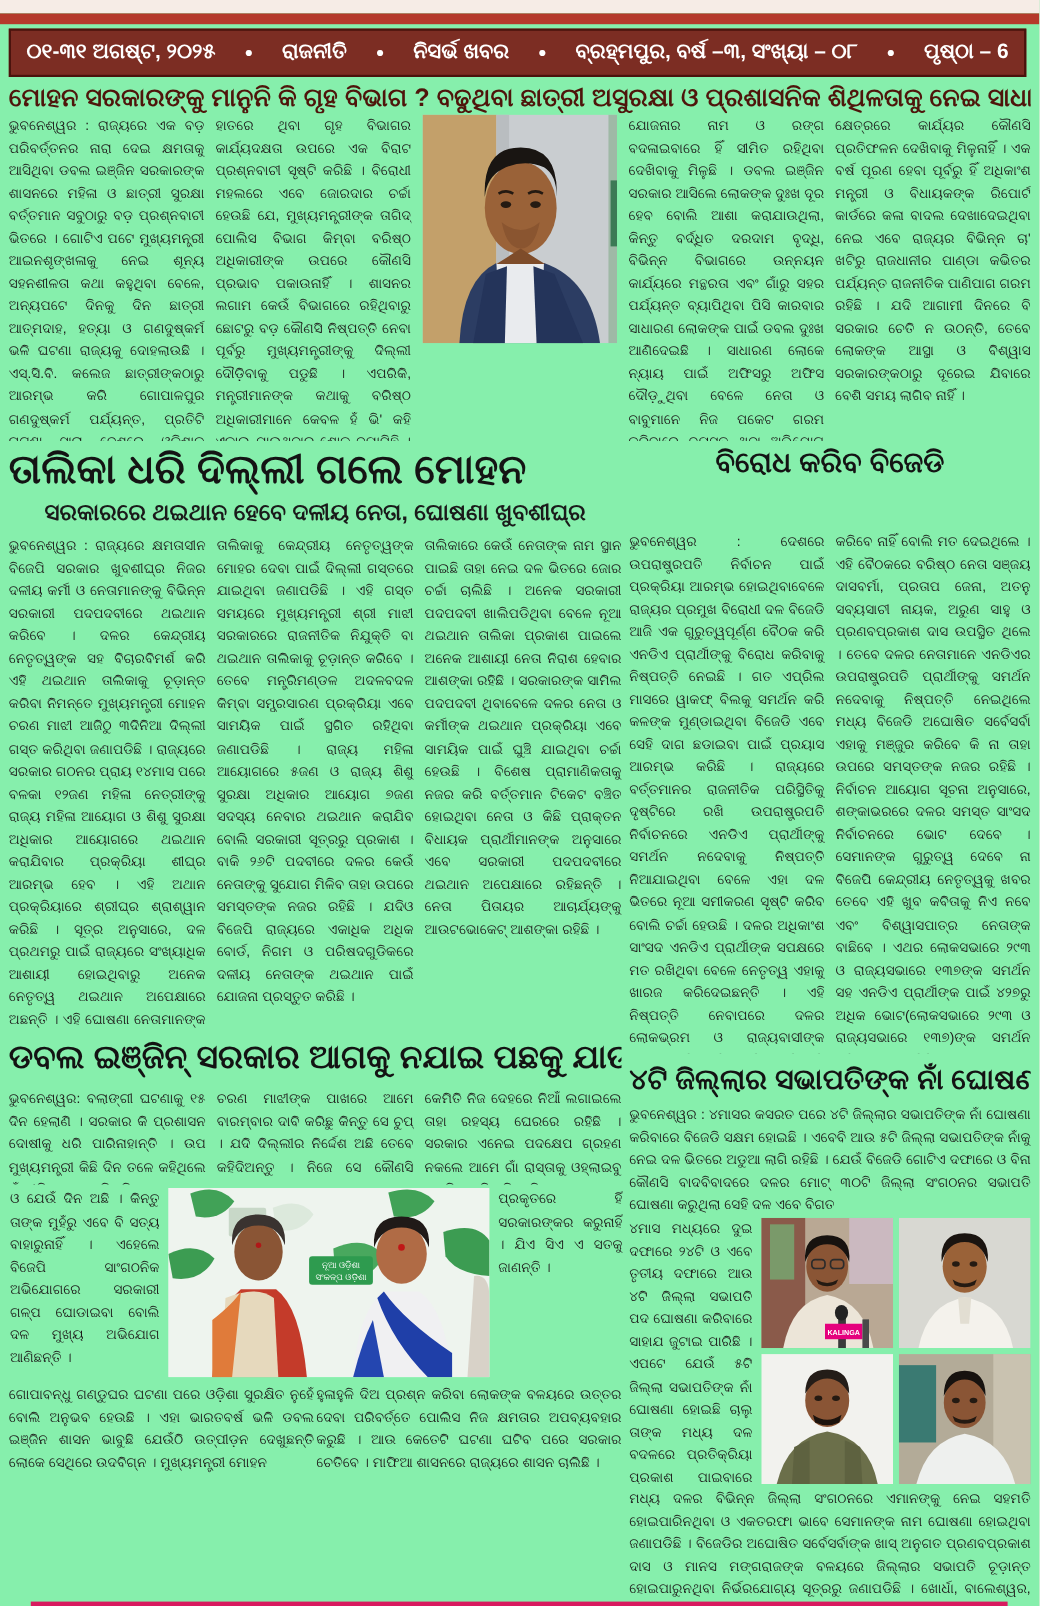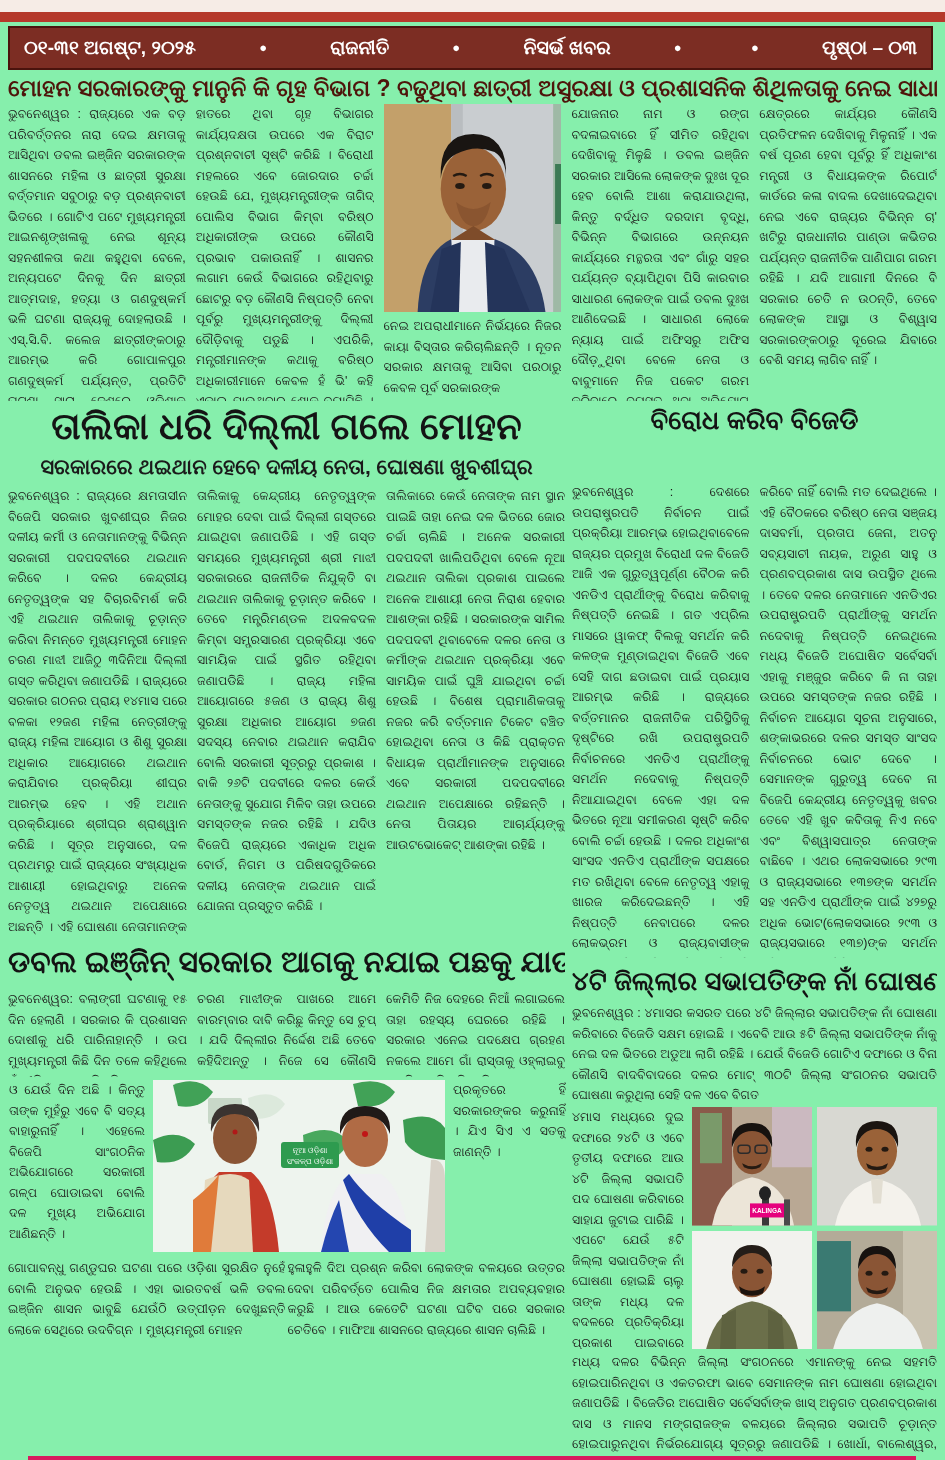--- a/index.html
+++ b/index.html
@@ -28,21 +28,21 @@
   .col{
     text-align:justify;overflow:hidden;font-size:12.5px;line-height:20.5px;
     word-break:break-word;
   }
   
   #lead-cols{left:8px;top:92px;width:929px;height:297px;display:flex;gap:10px;}
   #lead-cols .col{flex:1 1 0;height:297px;}
   #lead-photo-wrap{width:100%;height:208px;margin-bottom:4px;}
   
   #delhi-headline{left:8px;top:392px;width:557px;height:46px;font-size:37px;font-weight:bold;
-    text-align:center;line-height:46px;white-space:nowrap;overflow:hidden;color:#141414;}
+    line-height:46px;white-space:nowrap;overflow:hidden;color:#141414;}
   #delhi-subhead{left:8px;top:441px;width:557px;height:28px;font-size:21px;font-weight:bold;
     text-align:center;line-height:28px;white-space:nowrap;overflow:hidden;color:#1a1a1a;}
   #delhi-cols{left:8px;top:474px;width:557px;height:450px;display:flex;gap:10px;}
   #delhi-cols .col{flex:1 1 0;height:450px;}
   
   #nda-headline{left:572px;top:389px;width:365px;height:76px;font-size:26px;font-weight:bold;
     text-align:center;line-height:38px;overflow:hidden;color:#141414;}
   #nda-cols{left:572px;top:470px;width:365px;height:476px;display:flex;gap:10px;}
   #nda-cols .col{flex:1 1 0;height:476px;}
   
@@ -76,22 +76,23 @@
 <div id="page">
 
   <div id="top-strip" class="abs"></div>
   <div id="masthead" class="abs">
     <span>୦୧-୩୧ ଅଗଷ୍ଟ, ୨୦୨୫</span>
     <span class="mh-dot">●</span>
     <span>ରାଜନୀତି</span>
     <span class="mh-dot">●</span>
     <span>ନିସର୍ଭ ଖବର</span>
     <span class="mh-dot">●</span>
-    <span class="mh-dot">●</span>
-    <span>ପୃଷ୍ଠା – ୦୩</span>
+    <span>ବ୍ରହ୍ମପୁର, ବର୍ଷ –୩, ସଂଖ୍ୟା – ୦୮</span>
+    <span class="mh-dot">●</span>
+    <span>ପୃଷ୍ଠା – 6</span>
   </div>
 
   <div id="lead-headline" class="abs">ମୋହନ ସରକାରଙ୍କୁ ମାନୁନି କି ଗୃହ ବିଭାଗ ? ବଢୁଥିବା ଛାତ୍ରୀ ଅସୁରକ୍ଷା ଓ ପ୍ରଶାସନିକ ଶିଥିଳତାକୁ ନେଇ ସାଧାରଣରେ ପ୍ରଶ୍ନ</div>
 
   <div id="lead-cols" class="abs">
     <div class="col">ଭୁବନେଶ୍ୱର : ରାଜ୍ୟରେ ଏକ ବଡ଼ ପରିବର୍ତ୍ତନର ନାରା ଦେଇ କ୍ଷମତାକୁ ଆସିଥିବା ଡବଲ ଇଞ୍ଜିନ ସରକାରଙ୍କ ଶାସନରେ ମହିଳା ଓ ଛାତ୍ରୀ ସୁରକ୍ଷା ବର୍ତ୍ତମାନ ସବୁଠାରୁ ବଡ଼ ପ୍ରଶ୍ନବାଚୀ ଭିତରେ । ଗୋଟିଏ ପଟେ ମୁଖ୍ୟମନ୍ତ୍ରୀ ଆଇନଶୃଙ୍ଖଳାକୁ ନେଇ ଶୂନ୍ୟ ସହନଶୀଳତା କଥା କହୁଥିବା ବେଳେ, ଅନ୍ୟପଟେ ଦିନକୁ ଦିନ ଛାତ୍ରୀ ଆତ୍ମଦାହ, ହତ୍ୟା ଓ ଗଣଦୁଷ୍କର୍ମ ଭଳି ଘଟଣା ରାଜ୍ୟକୁ ଦୋହଲାଉଛି । ଏସ୍.ସି.ବି. କଲେଜ ଛାତ୍ରୀଙ୍କଠାରୁ ଆରମ୍ଭ କରି ଗୋପାଳପୁର ଗଣଦୁଷ୍କର୍ମ ପର୍ଯ୍ୟନ୍ତ, ପ୍ରତିଟି ଘଟଣା ସାରା ଦେଶରେ ଓଡ଼ିଶାକୁ ଲଜ୍ଜିତ କରିଛି ଏବଂ ମୁଖ୍ୟମନ୍ତ୍ରୀ ମୋହନ ଚରଣ ମାଝୀଙ୍କ ନିଜ</div>
     <div class="col">ହାତରେ ଥିବା ଗୃହ ବିଭାଗର କାର୍ଯ୍ୟଦକ୍ଷତା ଉପରେ ଏକ ବିରାଟ ପ୍ରଶ୍ନବାଚୀ ସୃଷ୍ଟି କରିଛି । ବିରୋଧୀ ମହଲରେ ଏବେ ଜୋରଦାର ଚର୍ଚ୍ଚା ହେଉଛି ଯେ, ମୁଖ୍ୟମନ୍ତ୍ରୀଙ୍କ ତାଗିଦ୍ ପୋଲିସ ବିଭାଗ କିମ୍ବା ବରିଷ୍ଠ ଅଧିକାରୀଙ୍କ ଉପରେ କୌଣସି ପ୍ରଭାବ ପକାଉନାହିଁ । ଶାସନର ଲଗାମ କେଉଁ ବିଭାଗରେ ରହିଥିବାରୁ ଛୋଟରୁ ବଡ଼ କୌଣସି ନିଷ୍ପତ୍ତି ନେବା ପୂର୍ବରୁ ମୁଖ୍ୟମନ୍ତ୍ରୀଙ୍କୁ ଦିଲ୍ଲୀ ଦୌଡ଼ିବାକୁ ପଡୁଛି । ଏପରିକି, ମନ୍ତ୍ରୀମାନଙ୍କ କଥାକୁ ବରିଷ୍ଠ ଅଧିକାରୀମାନେ କେବଳ ହଁ ଭି' କହି ଏଡ଼ାଇ ଯାଉଥିବାର ଶୋକ ବ୍ୟାପିଛି । ଏହାର ସୁଯୋଗ ଆଲୋଚନା ହେଉଛି ।</div>
     <div class="col">
       <div id="lead-photo-wrap">
         <svg width="100%" height="208" viewBox="0 0 185 208" preserveAspectRatio="none">
@@ -108,21 +109,20 @@
           <ellipse cx="93" cy="85" rx="34" ry="42" fill="#9a6238"></ellipse>
           <path d="M59 75 Q57 30 93 30 Q129 30 127 75 Q127 55 115 48 Q95 40 75 50 Q61 57 59 75 Z" fill="#191512"></path>
           <path d="M75 98 Q93 112 111 98 Q106 122 93 122 Q80 122 75 98 Z" fill="#8a5530"></path>
           <ellipse cx="79" cy="82" rx="5" ry="3" fill="#241a12"></ellipse>
           <ellipse cx="107" cy="82" rx="5" ry="3" fill="#241a12"></ellipse>
           <path d="M72 72 Q79 68 86 72" stroke="#241a12" stroke-width="2.5" fill="none"></path>
           <path d="M100 72 Q107 68 114 72" stroke="#241a12" stroke-width="2.5" fill="none"></path>
           <path d="M93 122 Q80 130 70 136 L116 136 Q104 129 93 122 Z" fill="#7e4c2a"></path>
         </svg>
       </div>
-      <div>ନେଇ ଅପରାଧୀମାନେ ନିର୍ଭୟରେ ନିଜର କାୟା ବିସ୍ତାର କରିଚାଲିଛନ୍ତି । ନୂତନ ସରକାର କ୍ଷମତାକୁ ଆସିବା ପରଠାରୁ କେବଳ ପୂର୍ବ ସରକାରଙ୍କ</div>
     </div>
     <div class="col">ଯୋଜନାର ନାମ ଓ ରଙ୍ଗ ବଦଳାଇବାରେ ହିଁ ସୀମିତ ରହିଥିବା ଦେଖିବାକୁ ମିଳୁଛି । ଡବଲ ଇଞ୍ଜିନ ସରକାର ଆସିଲେ ଲୋକଙ୍କ ଦୁଃଖ ଦୂର ହେବ ବୋଲି ଆଶା କରାଯାଉଥିଲା, କିନ୍ତୁ ବର୍ଦ୍ଧିତ ଦରଦାମ ବୃଦ୍ଧି, ବିଭିନ୍ନ ବିଭାଗରେ ଉନ୍ନୟନ କାର୍ଯ୍ୟରେ ମନ୍ଥରତା ଏବଂ ଗାଁରୁ ସହର ପର୍ଯ୍ୟନ୍ତ ବ୍ୟାପିଥିବା ପିସି କାରବାର ସାଧାରଣ ଲୋକଙ୍କ ପାଇଁ ଡବଲ ଦୁଃଖ ଆଣିଦେଇଛି । ସାଧାରଣ ଲୋକେ ନ୍ୟାୟ ପାଇଁ ଅଫିସରୁ ଅଫିସ ଦୌଡ଼ୁଥିବା ବେଳେ ନେତା ଓ ବାବୁମାନେ ନିଜ ପକେଟ ଗରମ କରିବାରେ ବ୍ୟସ୍ତ ଥିବା ଅଭିଯୋଗ ହେଉଛି ।</div>
     <div class="col">କ୍ଷେତ୍ରରେ କାର୍ଯ୍ୟର କୌଣସି ପ୍ରତିଫଳନ ଦେଖିବାକୁ ମିଳୁନାହିଁ । ଏକ ବର୍ଷ ପୂରଣ ହେବା ପୂର୍ବରୁ ହିଁ ଅଧିକାଂଶ ମନ୍ତ୍ରୀ ଓ ବିଧାୟକଙ୍କ ରିପୋର୍ଟ କାର୍ଡରେ କଳା ବାଦଲ ଦେଖାଦେଇଥିବା ନେଇ ଏବେ ରାଜ୍ୟର ବିଭିନ୍ନ ଚା' ଖଟିରୁ ରାଜଧାନୀର ପାଣ୍ଡା କଭିତର ପର୍ଯ୍ୟନ୍ତ ରାଜନୀତିକ ପାଣିପାଗ ଗରମ ରହିଛି । ଯଦି ଆଗାମୀ ଦିନରେ ବି ସରକାର ଚେତି ନ ଉଠନ୍ତି, ତେବେ ଲୋକଙ୍କ ଆସ୍ଥା ଓ ବିଶ୍ୱାସ ସରକାରଙ୍କଠାରୁ ଦୂରେଇ ଯିବାରେ ବେଶି ସମୟ ଲାଗିବ ନାହିଁ ।</div>
   </div>
 
   <div id="delhi-headline" class="abs">ତାଲିକା ଧରି ଦିଲ୍ଲୀ ଗଲେ ମୋହନ</div>
   <div id="delhi-subhead" class="abs">ସରକାରରେ ଥଇଥାନ ହେବେ ଦଳୀୟ ନେତା, ଘୋଷଣା ଖୁବଶୀଘ୍ର</div>
   <div id="delhi-cols" class="abs">
     <div class="col">ଭୁବନେଶ୍ୱର : ରାଜ୍ୟରେ କ୍ଷମତାସୀନ ବିଜେପି ସରକାର ଖୁବଶୀଘ୍ର ନିଜର ଦଳୀୟ କର୍ମୀ ଓ ନେତାମାନଙ୍କୁ ବିଭିନ୍ନ ସରକାରୀ ପଦପଦବୀରେ ଥଇଥାନ କରିବେ । ଦଳର କେନ୍ଦ୍ରୀୟ ନେତୃତ୍ୱଙ୍କ ସହ ବିଚାରବିମର୍ଶ କରି ଏହି ଥଇଥାନ ତାଲିକାକୁ ଚୂଡ଼ାନ୍ତ କରିବା ନିମନ୍ତେ ମୁଖ୍ୟମନ୍ତ୍ରୀ ମୋହନ ଚରଣ ମାଝୀ ଆଜିଠୁ ୩ଦିନିଆ ଦିଲ୍ଲୀ ଗସ୍ତ କରିଥିବା ଜଣାପଡିଛି । ରାଜ୍ୟରେ ସରକାର ଗଠନର ପ୍ରାୟ ୧୪ମାସ ପରେ ବଳକା ୧୨ଜଣ ମହିଳା ନେତ୍ରୀଙ୍କୁ ରାଜ୍ୟ ମହିଳା ଆୟୋଗ ଓ ଶିଶୁ ସୁରକ୍ଷା ଅଧିକାର ଆୟୋଗରେ ଥଇଥାନ କରାଯିବାର ପ୍ରକ୍ରିୟା ଶୀଘ୍ର ଆରମ୍ଭ ହେବ । ଏହି ଅଥାନ ପ୍ରକ୍ରିୟାରେ ଶ୍ରୀଘ୍ର ଶ୍ରାଶ୍ୱାନ କରିଛି । ସୂତ୍ର ଅନୁସାରେ, ଦଳ ପ୍ରଥମରୁ ପାଇଁ ରାଜ୍ୟରେ ସଂଖ୍ୟାଧିକ ଆଶାୟୀ ହୋଇଥିବାରୁ ଅନେକ ନେତୃତ୍ୱ ଥଇଥାନ ଅପେକ୍ଷାରେ ଅଛନ୍ତି । ଏହି ଘୋଷଣା ନେତାମାନଙ୍କ ନିକଟରେ ଆସିବ ଲଢି ଏ ଦିଗରେ କଥାବାର୍ତ୍ତା ସମାପ୍ତ ସଙ୍ଗେ ଅପେକ୍ଷାୟତ ଅଛନ୍ତି ।</div>
     <div class="col">ତାଲିକାକୁ କେନ୍ଦ୍ରୀୟ ନେତୃତ୍ୱଙ୍କ ମୋହର ଦେବା ପାଇଁ ଦିଲ୍ଲୀ ଗସ୍ତରେ ଯାଇଥିବା ଜଣାପଡିଛି । ଏହି ଗସ୍ତ ସମୟରେ ମୁଖ୍ୟମନ୍ତ୍ରୀ ଶ୍ରୀ ମାଝୀ ସରକାରରେ ରାଜନୀତିକ ନିଯୁକ୍ତି ବା ଥଇଥାନ ତାଲିକାକୁ ଚୂଡ଼ାନ୍ତ କରିବେ । ତେବେ ମନ୍ତ୍ରିମଣ୍ଡଳ ଅଦଳବଦଳ କିମ୍ବା ସମ୍ପ୍ରସାରଣ ପ୍ରକ୍ରିୟା ଏବେ ସାମୟିକ ପାଇଁ ସ୍ଥଗିତ ରହିଥିବା ଜଣାପଡିଛି । ରାଜ୍ୟ ମହିଳା ଆୟୋଗରେ ୫ଜଣ ଓ ରାଜ୍ୟ ଶିଶୁ ସୁରକ୍ଷା ଅଧିକାର ଆୟୋଗ ୭ଜଣ ସଦସ୍ୟ ନେବାର ଥଇଥାନ କରାଯିବ ବୋଲି ସରକାରୀ ସୂତ୍ରରୁ ପ୍ରକାଶ । ବାକି ୨୬ଟି ପଦବୀରେ ଦଳର କେଉଁ ନେତାଙ୍କୁ ସୁଯୋଗ ମିଳିବ ତାହା ଉପରେ ସମସ୍ତଙ୍କ ନଜର ରହିଛି । ଯଦିଓ ବିଜେପି ରାଜ୍ୟରେ ଏକାଧିକ ଅଧିକ ବୋର୍ଡ, ନିଗମ ଓ ପରିଷଦଗୁଡିକରେ ଦଳୀୟ ନେତାଙ୍କ ଥଇଥାନ ପାଇଁ ଯୋଜନା ପ୍ରସ୍ତୁତ କରିଛି ।</div>

